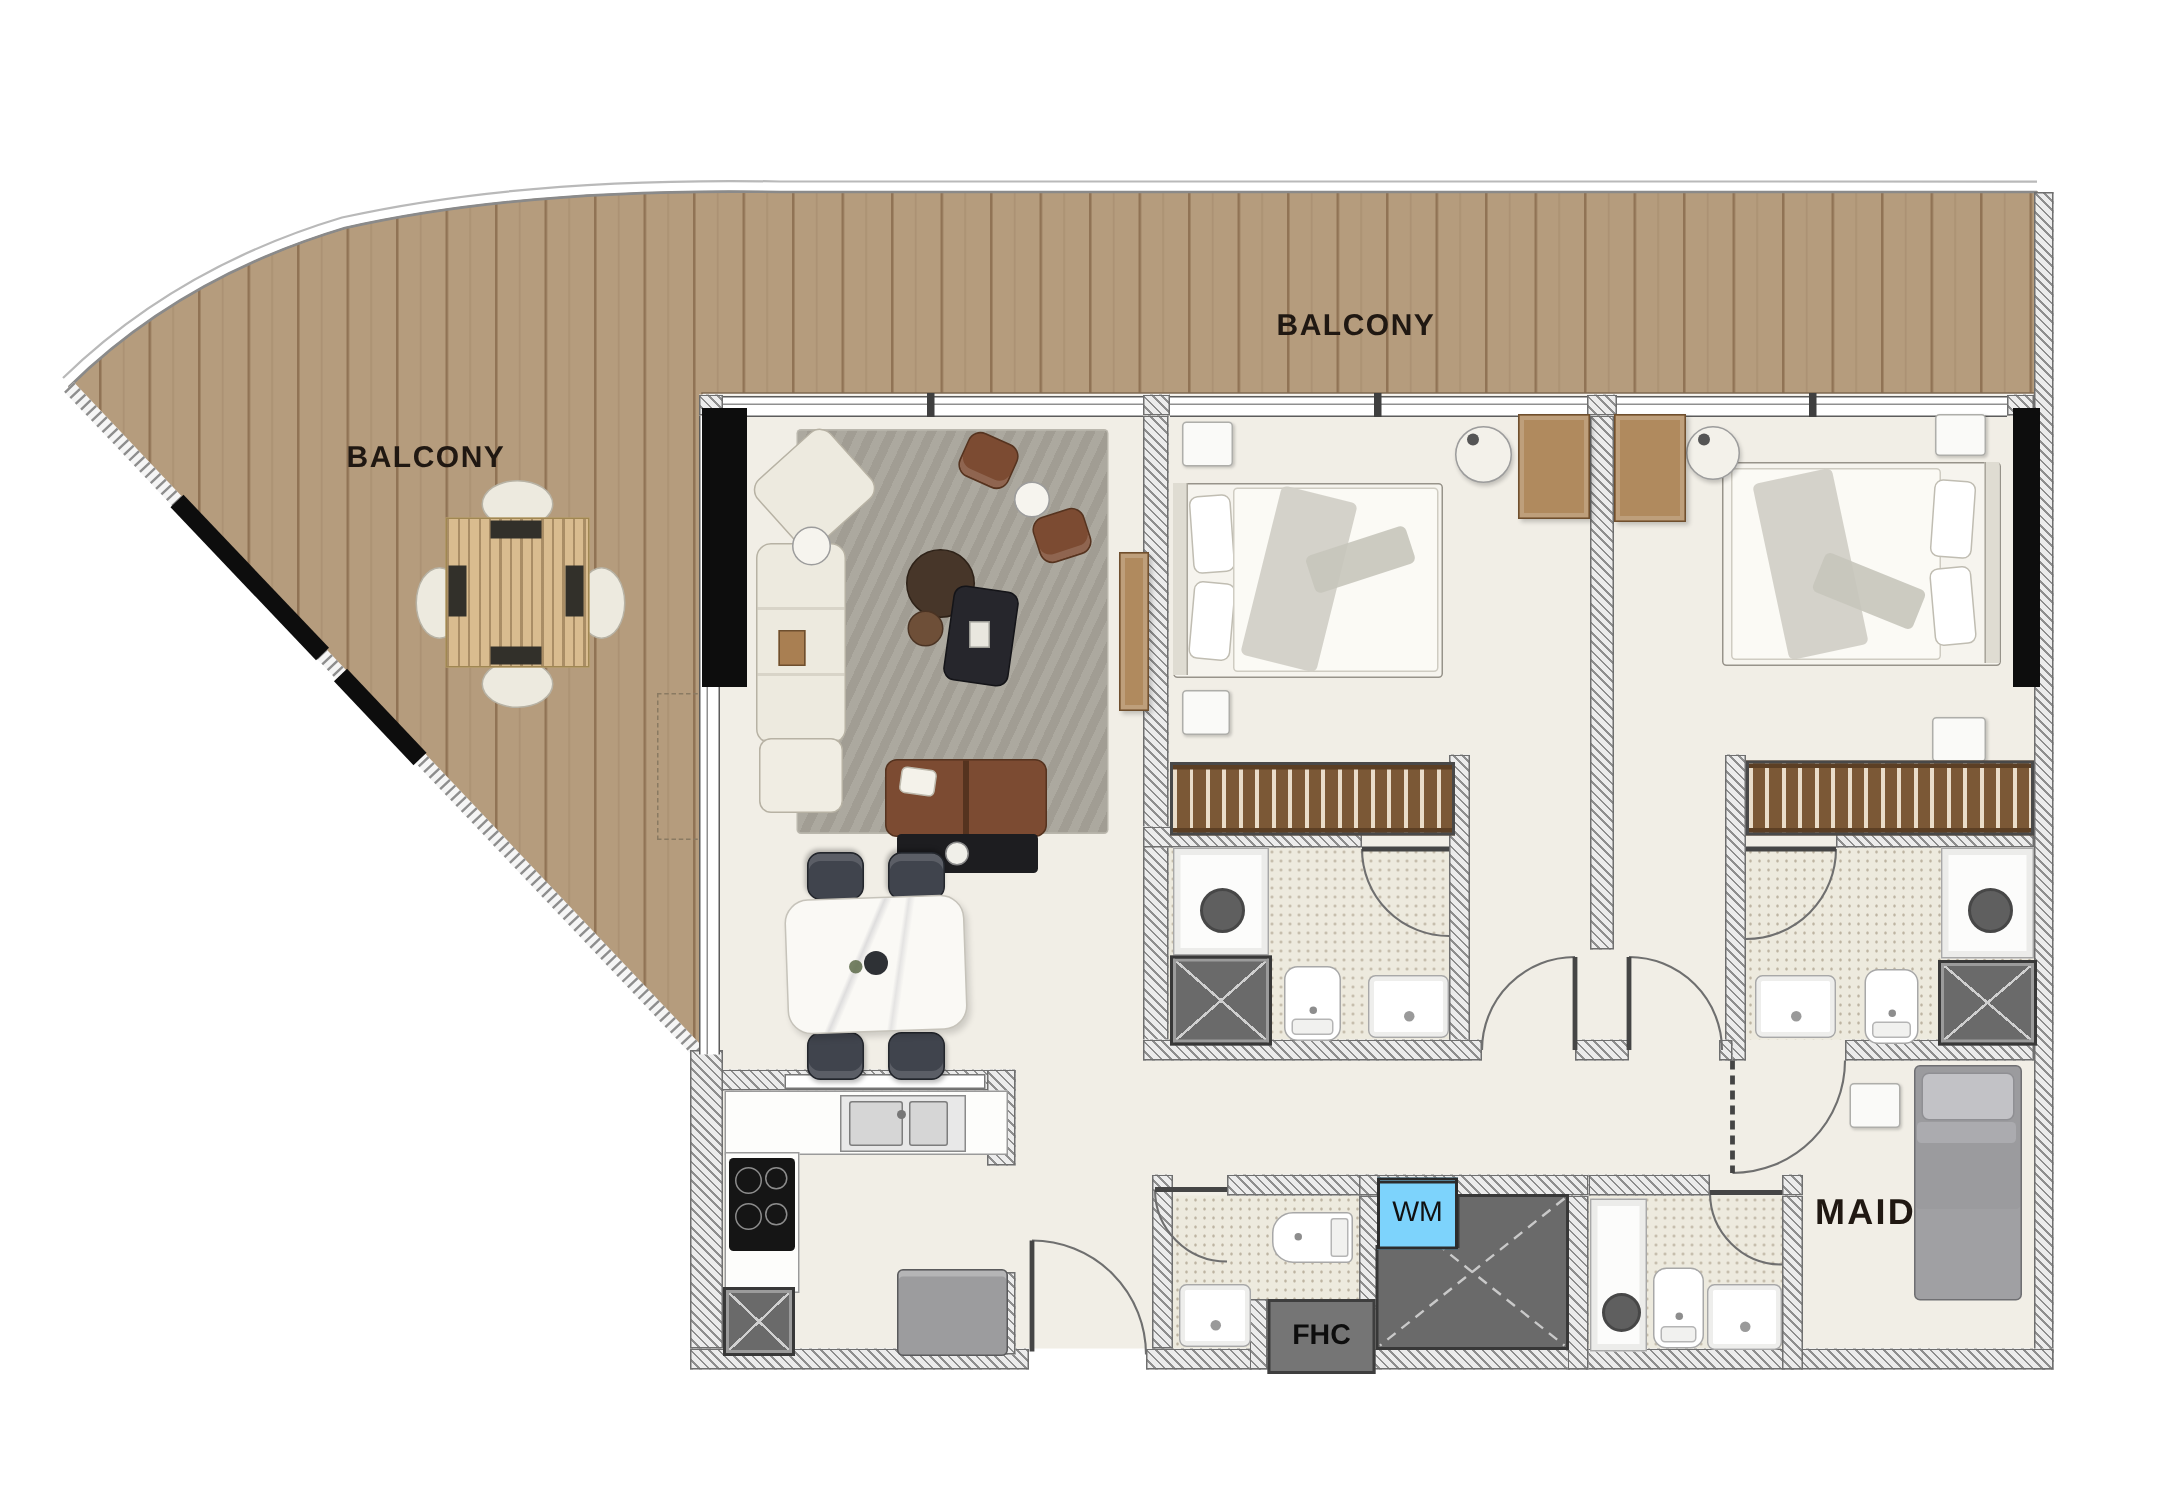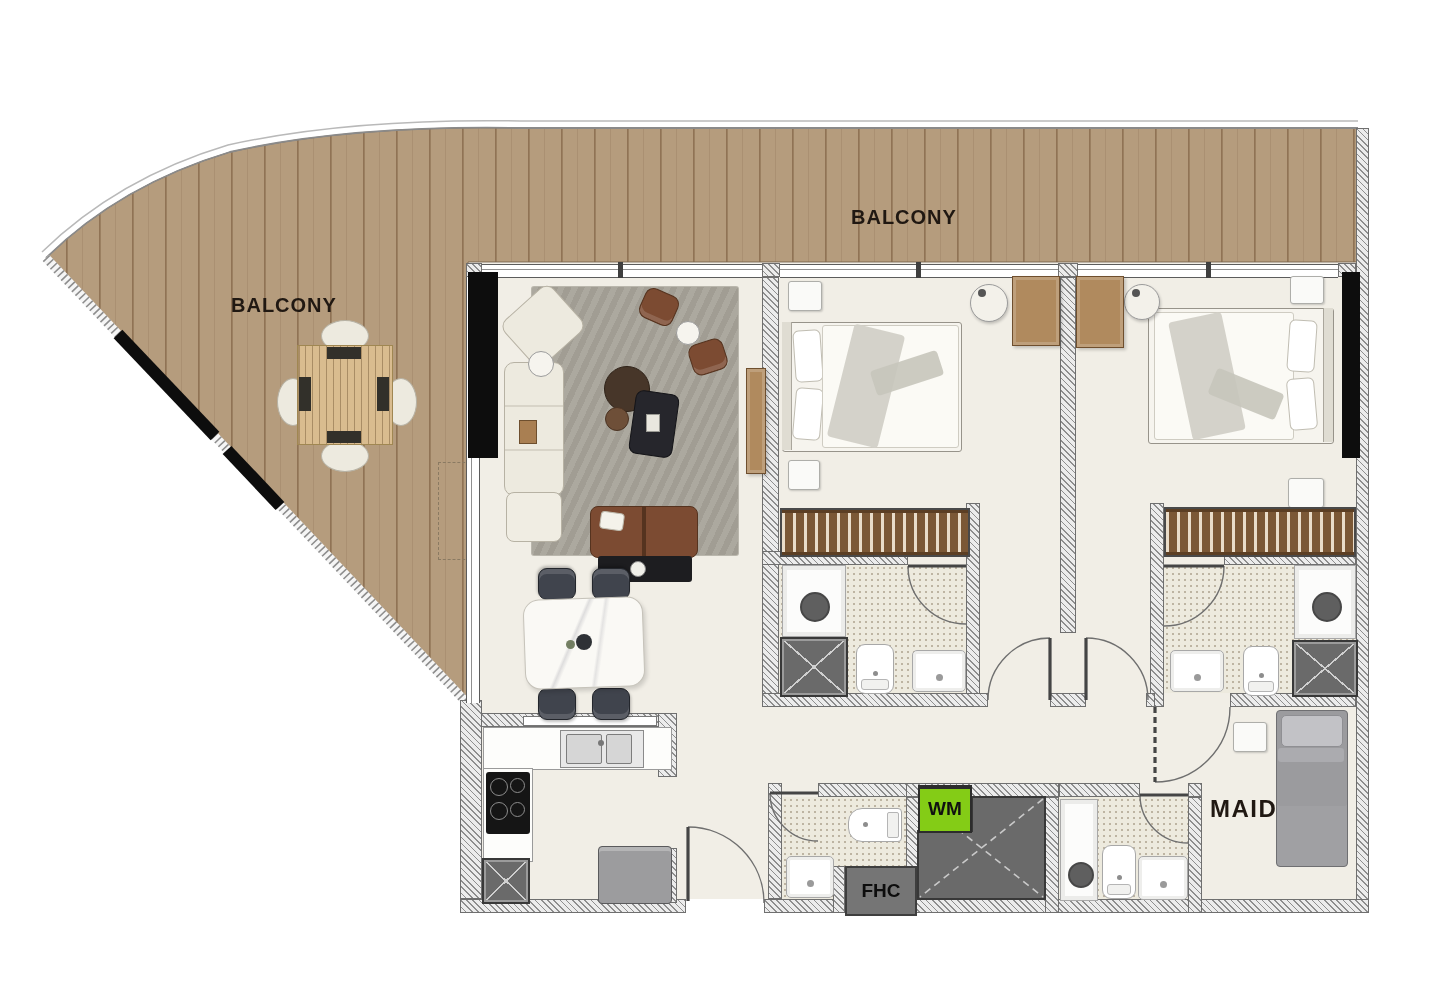--- a/index.html
+++ b/index.html
@@ -32,22 +32,22 @@
   .shower{position:absolute;background:#fcfcfb;border:1.5px solid #a8a8a8;box-shadow:inset 0 0 0 4px #ececea;}
   .shead{position:absolute;border-radius:50%;background:#5f5f5f;border:2px solid #474747;}
   .nstand{position:absolute;background:#fafaf8;border:1.5px solid #aeaeaa;border-radius:3px;box-shadow:1px 1px 2px rgba(0,0,0,.18);}
   .stool{position:absolute;border-radius:50%;background:#f3f1ea;border:1.5px solid #9c9c9c;box-shadow:1px 2px 3px rgba(0,0,0,.2);}
   .stool::after{content:"";position:absolute;left:20%;top:12%;width:8px;height:8px;border-radius:50%;background:#555;}
   .dresser{position:absolute;background:var(--c-wood-dresser,#b08a5e);border:1.5px solid #6f4f2e;box-shadow:inset 0 0 0 3px rgba(255,255,255,.18),2px 2px 3px rgba(0,0,0,.2);}
   .wardrobe{position:absolute;background:var(--c-wardrobe,#7b5836);border:2px solid #494949;
     background-image:repeating-linear-gradient(90deg,rgba(243,232,214,.92) 0 2.6px,rgba(0,0,0,0) 2.6px 11px);
     box-shadow:inset 0 3px 0 #5c3f24, inset 0 -3px 0 #5c3f24;}
   .dchair{position:absolute;width:36px;height:30px;background:var(--c-dining-chair,#40444d);border:1.5px solid #23262c;border-radius:9px;box-shadow:inset 0 -5px 0 rgba(255,255,255,.14),1px 2px 3px rgba(0,0,0,.25);}
-  .wmbox{position:absolute;background:#84cc16;border:2.5px solid #2c2c2c;display:flex;align-items:center;justify-content:center;
-    font-weight:700;font-size:19px;color:#111;box-shadow:inset 0 7px 0 -5px #2c2c2c;}
+  .wmbox{position:absolute;background:#7dd3fc;border:2.5px solid #2c2c2c;display:flex;align-items:center;justify-content:center;
+    font-weight:400;font-size:19px;color:#111;box-shadow:inset 0 7px 0 -5px #2c2c2c;}
   .fhcbox{position:absolute;background:#757575;border:2px solid #3e3e3e;display:flex;align-items:center;justify-content:center;
     font-weight:700;font-size:19px;color:#0d0d0d;}
   .cream{background:#edeadf;border:1.5px solid #b7b2a4;}
   .furn{position:absolute;}
 </style>
 </head>
 <body>
 
 <div id="plan">
 

